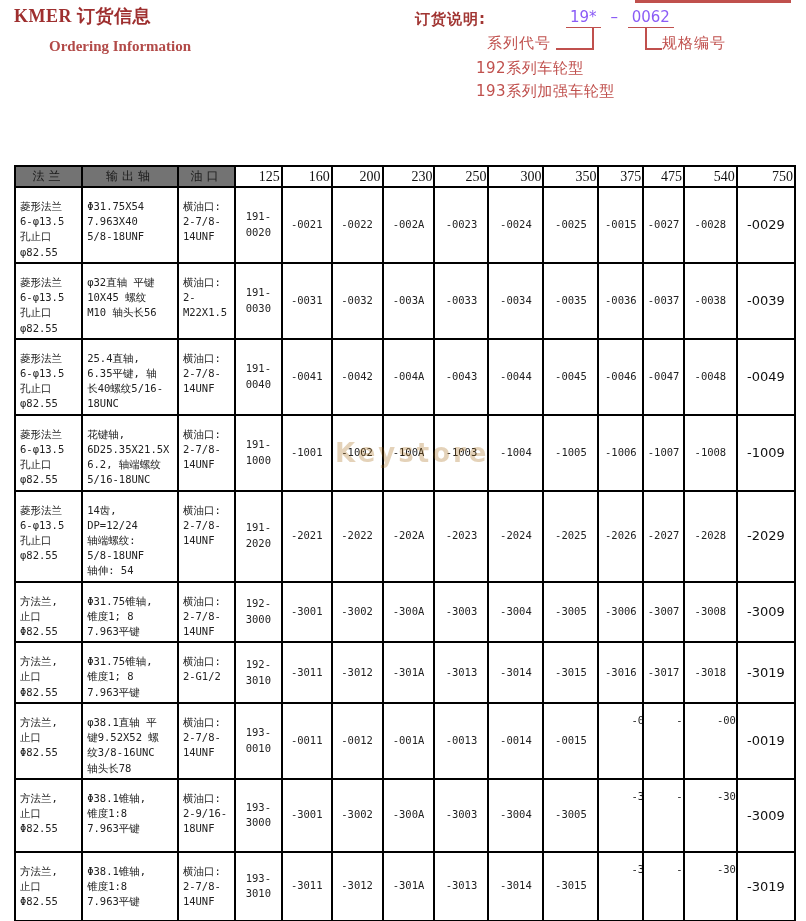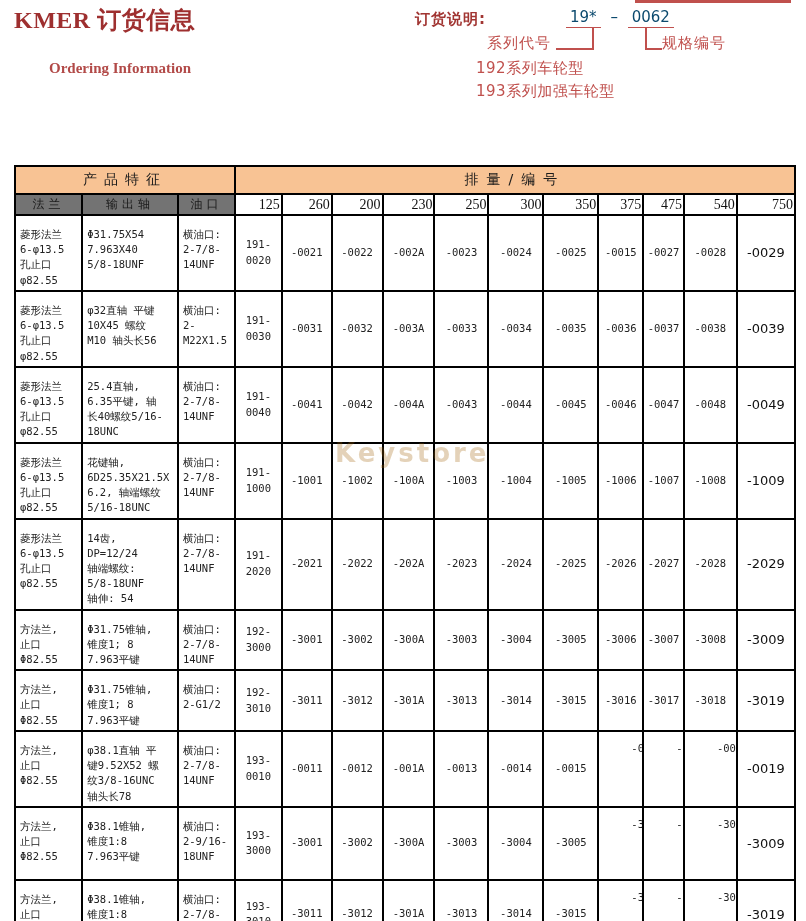--- a/index.html
+++ b/index.html
@@ -6,34 +6,34 @@
   body{
     width:806px;height:921px;position:relative;overflow:hidden;
     background:#ffffff;
     font-family:"DejaVu Sans","Liberation Sans",sans-serif;
   }
   
   .top-red-bar{position:absolute;left:635px;top:0;width:156px;height:3px;background:#c0504d;}
   .page-title{
     position:absolute;left:14px;top:4px;margin:0;
     font-family:"Liberation Serif","DejaVu Serif",serif;
-    font-size:24px;font-weight:bold;color:#9e2f2f;letter-spacing:.5px;
+    font-size:18px;font-weight:bold;color:#9e2f2f;letter-spacing:.5px;
   }
   .page-subtitle{
-    position:absolute;left:49px;top:60px;
+    position:absolute;left:49px;top:38px;
     font-family:"Liberation Serif","DejaVu Serif",serif;
     font-size:15px;font-weight:bold;color:#b24a48;
   }
   .note-label{
     position:absolute;left:415px;top:10px;
     font-size:15px;font-weight:bold;color:#a13532;letter-spacing:1px;
   }
   .code-line{
     position:absolute;left:566px;top:8px;
-    font-size:15px;color:#0c4a6e;white-space:nowrap;
+    font-size:15px;color:#8b5cf6;white-space:nowrap;
   }
   .code-line .code-part{border-bottom:1px solid #c0504d;padding:0 4px 1px 4px;}
   .code-line .dash{margin:0 5px;}
   .series-label{position:absolute;left:487px;top:34px;font-size:15px;color:#c0504d;letter-spacing:1px;text-align:center;}
   .spec-label{position:absolute;left:662px;top:34px;font-size:15px;color:#c0504d;letter-spacing:1px;}
   .conn{position:absolute;background:#c0504d;}
   .conn-v1{left:592px;top:28px;width:2px;height:22px;}
   .conn-h1{left:556px;top:48px;width:38px;height:2px;}
   .conn-v2{left:645px;top:28px;width:2px;height:22px;}
   .conn-h2{left:645px;top:48px;width:17px;height:2px;}
@@ -126,30 +126,26 @@
         <col class="c6">
         <col class="c7">
         <col class="c8">
         <col class="c9">
       <col class="c10">
         <col class="c11">
         <col class="c12">
         <col class="c13">
     </colgroup>
     <thead>
-      <tr class="hdr-row">
-        <th class="hdr left-hdr" colspan="3">产品特征</th>
-        <th class="hdr" colspan="11">排量/编号</th>
-      </tr>
       <tr class="sub-row" id="subheader-row">
         <th class="sub-hdr">法兰</th>
         <th class="sub-hdr">输出轴</th>
         <th class="sub-hdr">油口</th>
       <th class="num-hdr">125</th>
-          <th class="num-hdr">260</th>
+          <th class="num-hdr">160</th>
           <th class="num-hdr">200</th>
           <th class="num-hdr">230</th>
           <th class="num-hdr">250</th>
           <th class="num-hdr">300</th>
           <th class="num-hdr">350</th>
           <th class="num-hdr">375</th>
           <th class="num-hdr">475</th>
           <th class="num-hdr">540</th>
           <th class="num-hdr">750</th>
         </tr>

